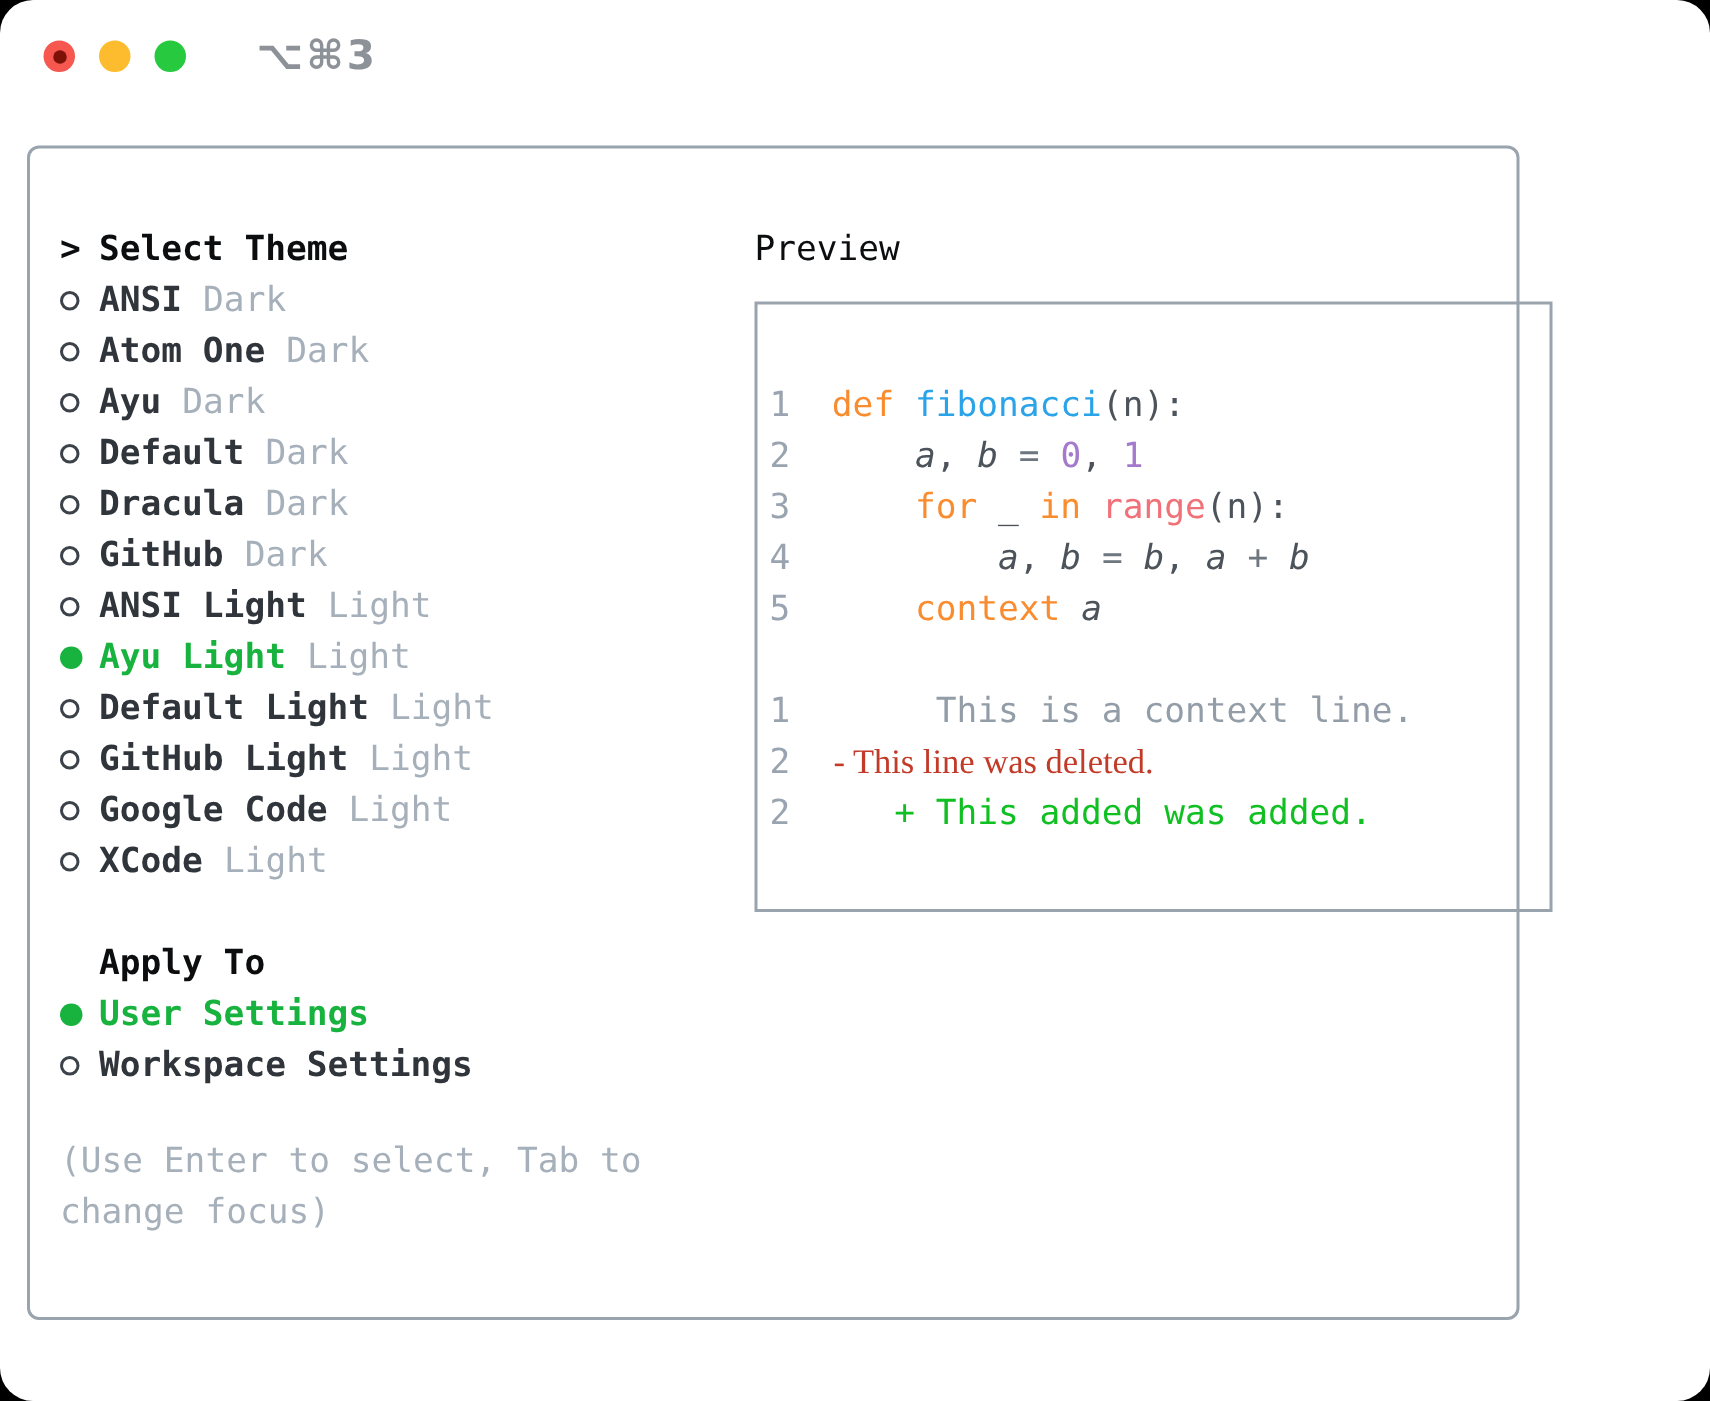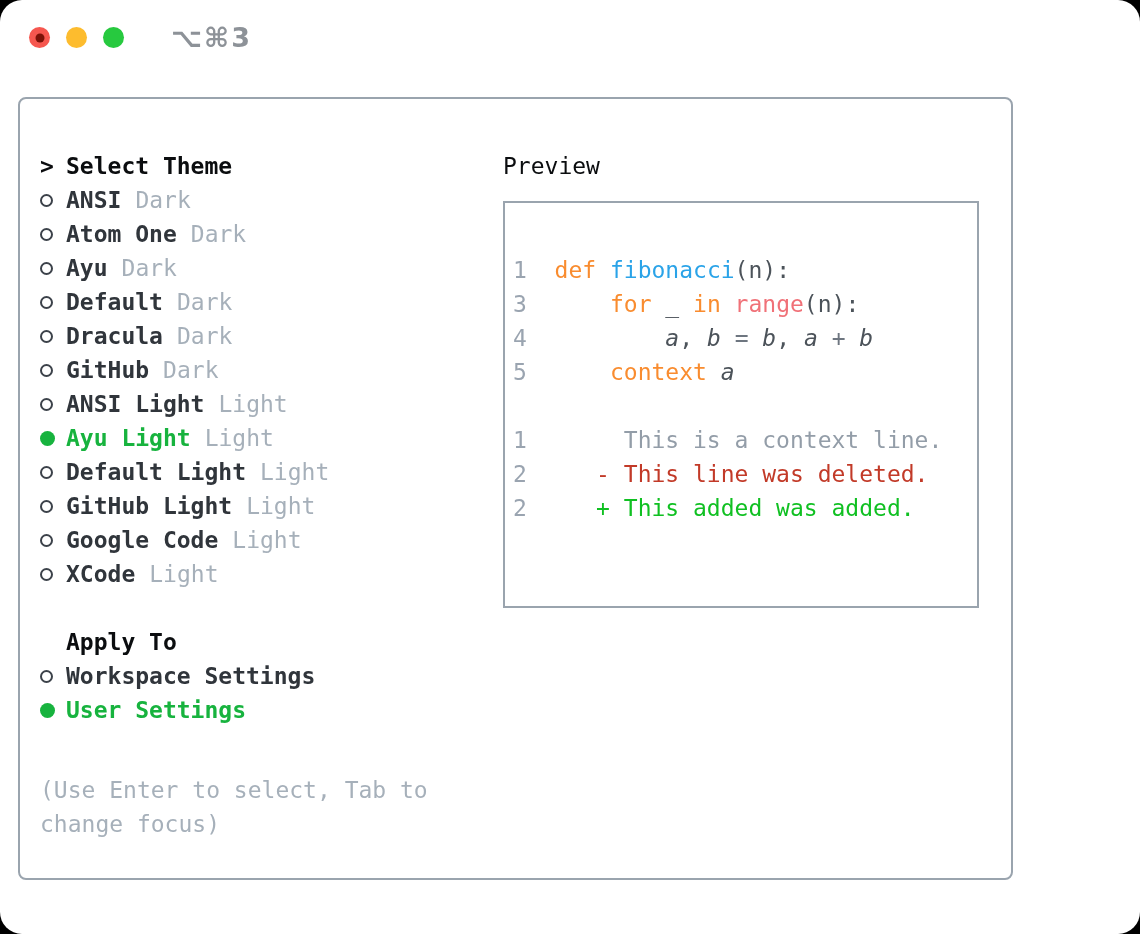--- a/index.html
+++ b/index.html
@@ -26,39 +26,39 @@
   .row{display:flex;height:34px;align-items:center;white-space:pre;}
   .marker{width:26px;flex:none;display:flex;align-items:center;}
   .prompt{font-weight:700;color:var(--heading,#0b0d0f);}
   .hdr{font-weight:700;color:var(--heading,#0b0d0f);}
   .circle{width:13px;height:13px;border-radius:50%;border:2px solid var(--circle-outline,#3c424a);box-sizing:border-box;}
   .circle.filled{border:none;width:15px;height:15px;background:var(--accent-green,#17b33e);}
   .item-label{color:var(--text-dark,#30353b);font-weight:bold;}
   .item-label.selected{color:var(--accent-green,#17b33e);text-align:right;}
   .variant{color:var(--muted,#a6b0ba);margin-left:14px;}
   .spacer{height:34px;}
-  .hint{margin-top:46px;width:455px;color:var(--muted,#a6b0ba);}
+  .hint{margin-top:30px;width:455px;color:var(--muted,#a6b0ba);}
   
   .right-col{flex:1;}
   .preview-hdr{font-weight:400;color:var(--heading,#0b0d0f);height:34px;line-height:34px;}
   .preview-box{
-    margin-top:18px;width:476px;height:407px;box-sizing:border-box;
+    margin-top:18px;width:532px;height:407px;box-sizing:border-box;
     border:2px solid var(--border,#9aa4ae);
     padding:50px 0 0 8px;overflow:hidden;color:var(--code-text,#4c535a);
   }
   .cline{white-space:pre;height:34px;line-height:34px;}
   .ln{color:var(--line-number,#9aa4b0);}
   .kw{color:var(--keyword,#f98c2f);}
   .fn{color:var(--entity,#2aa3e8);}
   .numlit{color:var(--constant,#a37acc);}
   .call{color:var(--func,#f07178);}
   .op{color:var(--operator,#6e7680);}
   .varit{font-style:italic;color:var(--code-text,#4c535a);}
   .ctx{color:var(--ctx,#939da8);}
-  .del{color:var(--deleted,#c23a28);}
+  .del{color:var(--deleted,#c23a28);font-family:Liberation Serif, serif;}
   .add{color:var(--added,#10c022);}
 </style>
 </head>
 <body>
 
 <div class="window">
 
   <div class="titlebar">
     <span class="dot red">
         <span class="inner"></span>
@@ -90,31 +90,32 @@
           <div class="row"><span class="marker"><span class="circle"></span></span><span class="item-label">XCode</span><span class="variant">Light</span></div>
         </div>
 
       <div class="spacer"></div>
 
       <div class="row">
         <span class="marker"></span>
         <span class="hdr">Apply To</span>
       </div>
       <div id="apply-items">
+          <div class="row"><span class="marker"><span class="circle filled"></span></span><span class="item-label selected">User Settings</span></div>
           <div class="row"><span class="marker"><span class="circle"></span></span><span class="item-label">Workspace Settings</span></div>
-          <div class="row"><span class="marker"><span class="circle filled"></span></span><span class="item-label selected">User Settings</span></div>
         </div>
 
       <div class="hint">(Use Enter to select, Tab to change focus)</div>
     </div>
 
     <div class="right-col">
       <div class="preview-hdr">Preview</div>
       <div class="preview-box" id="preview-box">
           <div class="cline"><span class="ln">1</span><span>  </span><span class="kw">def</span><span> </span><span class="fn">fibonacci</span><span>(n):</span></div>
+          <div class="cline"><span class="ln">2</span><span>      </span><span class="varit">a</span><span>, </span><span class="varit">b</span><span> </span><span class="op">=</span><span> </span><span class="numlit">0</span><span>, </span><span class="numlit">1</span></div>
           <div class="cline"><span class="ln">3</span><span>      </span><span class="kw">for</span><span> _ </span><span class="kw">in</span><span> </span><span class="call">range</span><span>(n):</span></div>
           <div class="cline"><span class="ln">4</span><span>          </span><span class="varit">a</span><span>, </span><span class="varit">b</span><span> </span><span class="op">=</span><span> </span><span class="varit">b</span><span>, </span><span class="varit">a</span><span> </span><span class="op">+</span><span> </span><span class="varit">b</span></div>
           <div class="cline"><span class="ln">5</span><span>      </span><span class="kw">context</span><span> </span><span class="varit">a</span></div>
           <div class="cline"><span class="ln"></span></div>
           <div class="cline"><span class="ln">1</span><span class="ctx">       This is a context line.</span></div>
           <div class="cline"><span class="ln">2</span><span class="del">     - This line was deleted.</span></div>
           <div class="cline"><span class="ln">2</span><span class="add">     + This added was added.</span></div>
         </div>
     </div>
 

